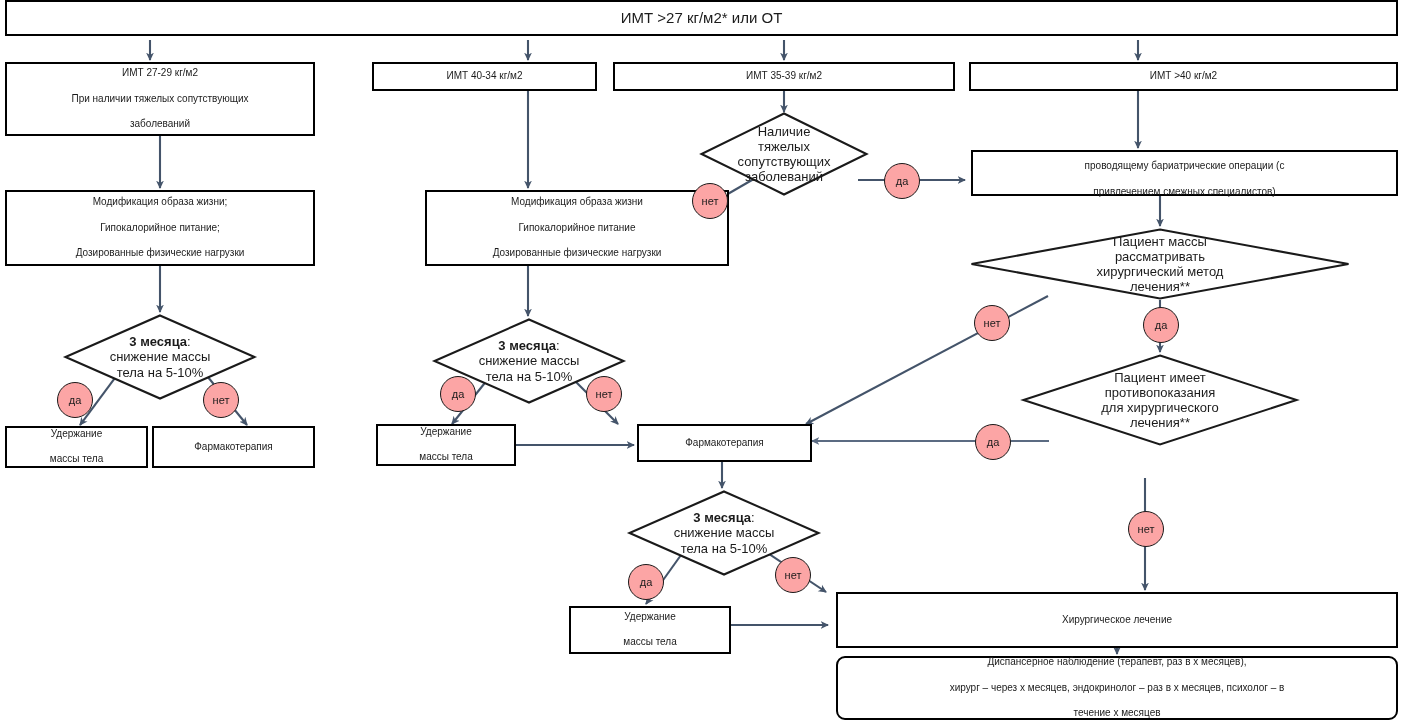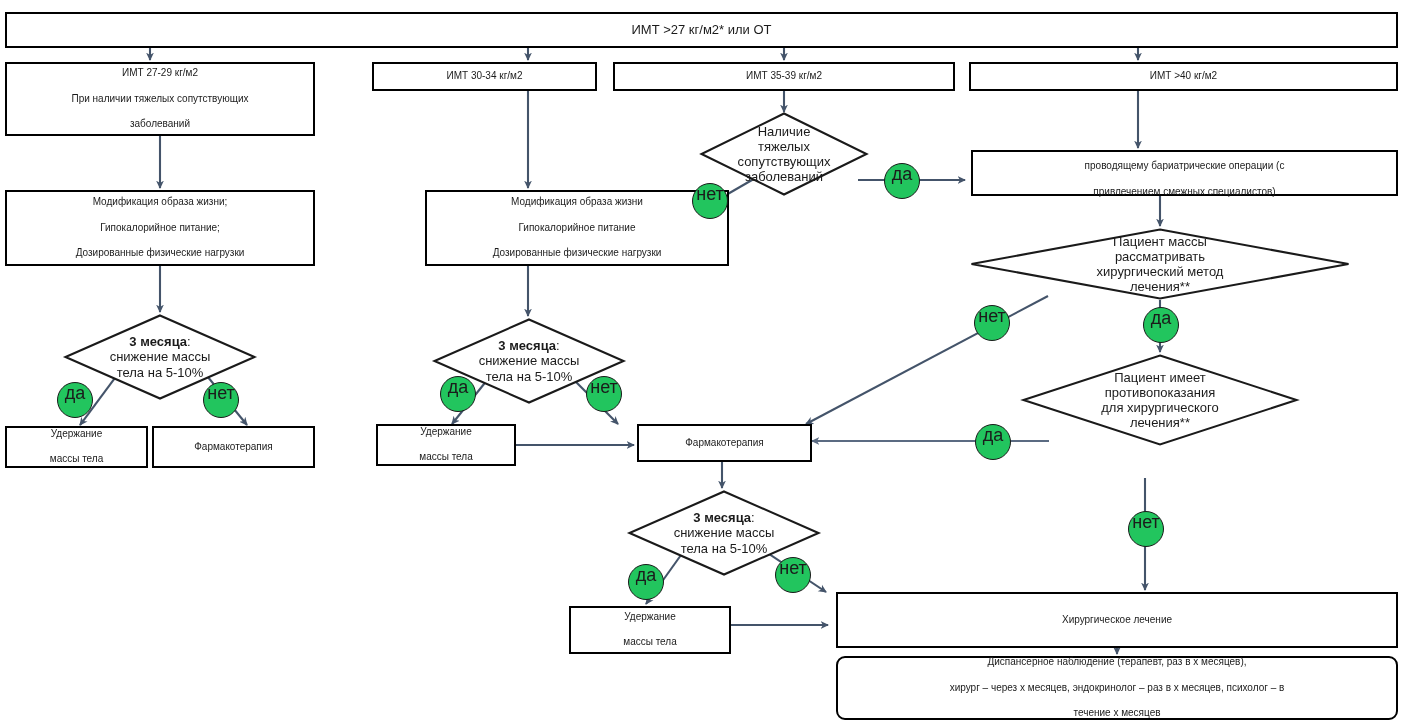--- a/index.html
+++ b/index.html
@@ -47,24 +47,25 @@
     color:#1b1b1b;
     pointer-events:none;
   }
   .dlabel b{font-weight:bold;}
   
   .bubble{
     position:absolute;
     width:34px;height:34px;
     border:1.6px solid #1a1a1a;
     border-radius:50%;
-    background:#22c55e;
+    background:#fca5a5;
     display:flex;
+    align-items:center;
     justify-content:center;
-    font-size:18px;
+    font-size:11px;
     color:#1b1b1b;
     z-index:6;
   }
   
   #links{position:absolute;left:0;top:0;width:1403px;height:724px;z-index:1;}
   .ln{stroke:#44546a;stroke-width:2.1px;fill:none;}
   .ln-thin{stroke:#5b6b82;stroke-width:1.9px;fill:none;}
 </style>
 </head>
 <body>
@@ -126,34 +127,34 @@
 
     <path class="ln" d="M686,548 L646,604" marker-end="url(#ah)"></path>
 
     <path class="ln" d="M760,548 L826,592" marker-end="url(#ah)"></path>
 
     <path class="ln" d="M731,625 L828,625" marker-end="url(#ah)"></path>
 
     <path class="ln" d="M1117,634 L1117,654" marker-end="url(#ah)"></path>
   </svg>
 
-  <div class="box" style="left:5px;top:12px;width:1393px;height:36px;font-size:13px;">
+  <div class="box" style="left:5px;top:0;width:1393px;height:36px;font-size:15px;">
     <span>ИМТ &gt;27 кг/м2* или ОТ</span>
   </div>
 
   <div class="box" style="left:5px;top:62px;width:310px;height:74px;">
     <span>
       <span>ИМТ 27-29 кг/м2</span><br>
       <span>При наличии тяжелых сопутствующих</span><br>
       <span>заболеваний</span>
     </span>
   </div>
 
   <div class="box" style="left:372px;top:62px;width:225px;height:29px;">
-    <span>ИМТ 30-34 кг/м2</span>
+    <span>ИМТ 40-34 кг/м2</span>
   </div>
 
   <div class="box" style="left:613px;top:62px;width:342px;height:29px;">
     <span>ИМТ 35-39 кг/м2</span>
   </div>
 
   <div class="box" style="left:969px;top:62px;width:429px;height:29px;">
     <span>ИМТ &gt;40 кг/м2</span>
   </div>
 

